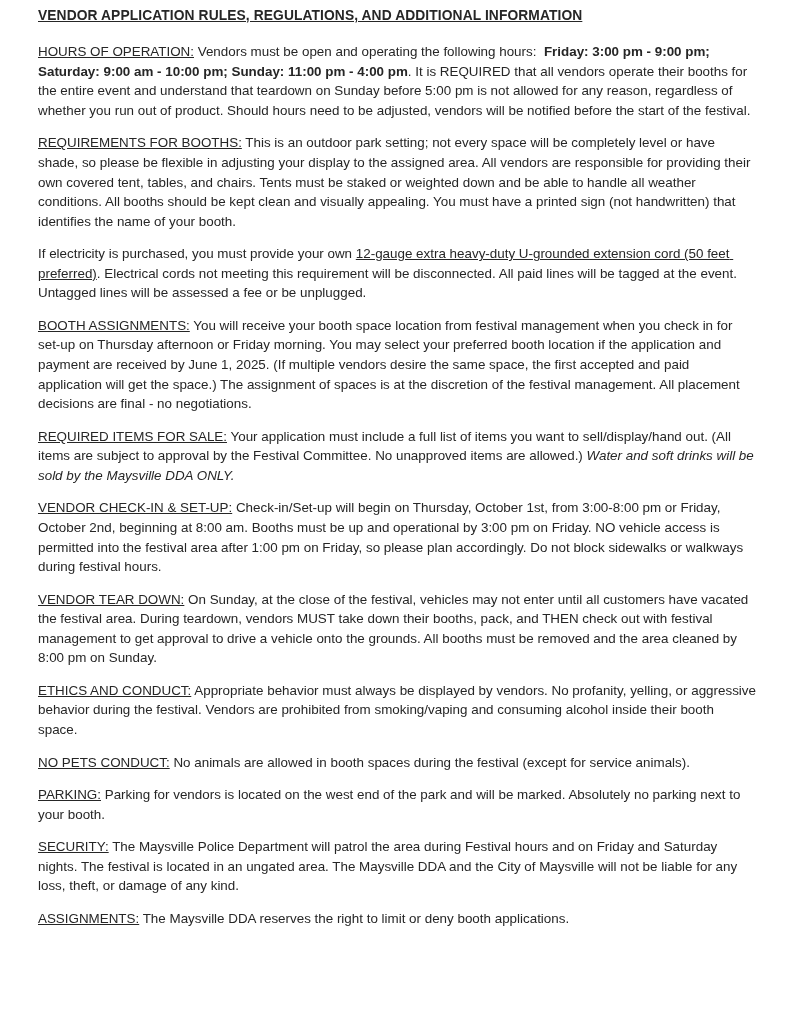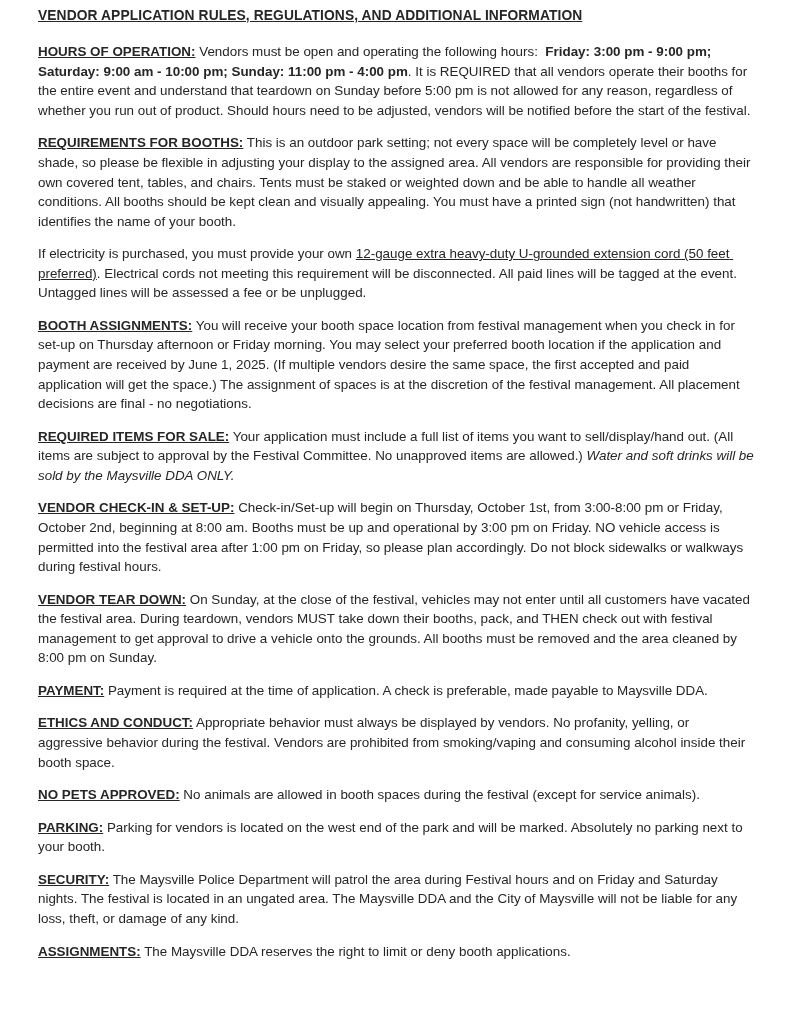--- a/index.html
+++ b/index.html
@@ -24,21 +24,21 @@
     text-decoration: underline;
     font-size: 13.8px;
     margin: 0 0 16px 0;
     letter-spacing: 0.1px;
   }
   p.para {
     margin: 0 0 13px 0;
     white-space: pre-wrap;
   }
   .hdr {
-    font-weight: bold;
+    font-weight: normal;
     text-decoration: underline;
     text-align: right;
   }
   .b { font-weight: bold; }
   .i { font-style: italic; }
   .u { text-decoration: underline; }
 </style>
 </head>
 <body>
 
@@ -53,25 +53,24 @@
   <p class="para"><span>If electricity is purchased, you must provide your own </span><span class="u">12-gauge extra heavy-duty U-grounded extension cord (50 feet preferred)</span><span>. Electrical cords not meeting this requirement will be disconnected. All paid lines will be tagged at the event. Untagged lines will be assessed a fee or be unplugged.</span></p>
 
   <p class="para"><span class="hdr">BOOTH ASSIGNMENTS:</span><span> You will receive your booth space location from festival management when you check in for set-up on Thursday afternoon or Friday morning. You may select your preferred booth location if the application and payment are received by June 1, 2025. (If multiple vendors desire the same space, the first accepted and paid application will get the space.) The assignment of spaces is at the discretion of the festival management. All placement decisions are final - no negotiations.</span></p>
 
   <p class="para"><span class="hdr">REQUIRED ITEMS FOR SALE:</span><span> Your application must include a full list of items you want to sell/display/hand out. (All items are subject to approval by the Festival Committee. No unapproved items are allowed.) </span><span class="i">Water and soft drinks will be sold by the Maysville DDA ONLY.</span></p>
 
   <p class="para"><span class="hdr">VENDOR CHECK-IN &amp; SET-UP:</span><span> Check-in/Set-up will begin on Thursday, October 1st, from 3:00-8:00 pm or Friday, October 2nd, beginning at 8:00 am. Booths must be up and operational by 3:00 pm on Friday. NO vehicle access is permitted into the festival area after 1:00 pm on Friday, so please plan accordingly. Do not block sidewalks or walkways during festival hours.</span></p>
 
   <p class="para"><span class="hdr">VENDOR TEAR DOWN:</span><span> On Sunday, at the close of the festival, vehicles may not enter until all customers have vacated the festival area. During teardown, vendors MUST take down their booths, pack, and THEN check out with festival management to get approval to drive a vehicle onto the grounds. All booths must be removed and the area cleaned by 8:00 pm on Sunday.</span></p>
 
-  <p class="para"><span class="hdr">PAYMENT:</span><span> Payment is required at the time of application. A check is preferable, made payable to Maysville DDA.</span></p>
 
   <p class="para"><span class="hdr">ETHICS AND CONDUCT:</span><span> Appropriate behavior must always be displayed by vendors. No profanity, yelling, or aggressive behavior during the festival. Vendors are prohibited from smoking/vaping and consuming alcohol inside their booth space.</span></p>
 
-  <p class="para"><span class="hdr">NO PETS APPROVED:</span><span> No animals are allowed in booth spaces during the festival (except for service animals).</span></p>
+  <p class="para"><span class="hdr">NO PETS CONDUCT:</span><span> No animals are allowed in booth spaces during the festival (except for service animals).</span></p>
 
   <p class="para"><span class="hdr">PARKING:</span><span> Parking for vendors is located on the west end of the park and will be marked. Absolutely no parking next to your booth.</span></p>
 
   <p class="para"><span class="hdr">SECURITY:</span><span> The Maysville Police Department will patrol the area during Festival hours and on Friday and Saturday nights. The festival is located in an ungated area. The Maysville DDA and the City of Maysville will not be liable for any loss, theft, or damage of any kind.</span></p>
 
   <p class="para"><span class="hdr">ASSIGNMENTS:</span><span> The Maysville DDA reserves the right to limit or deny booth applications.</span></p>
 
 
 </div>
 

